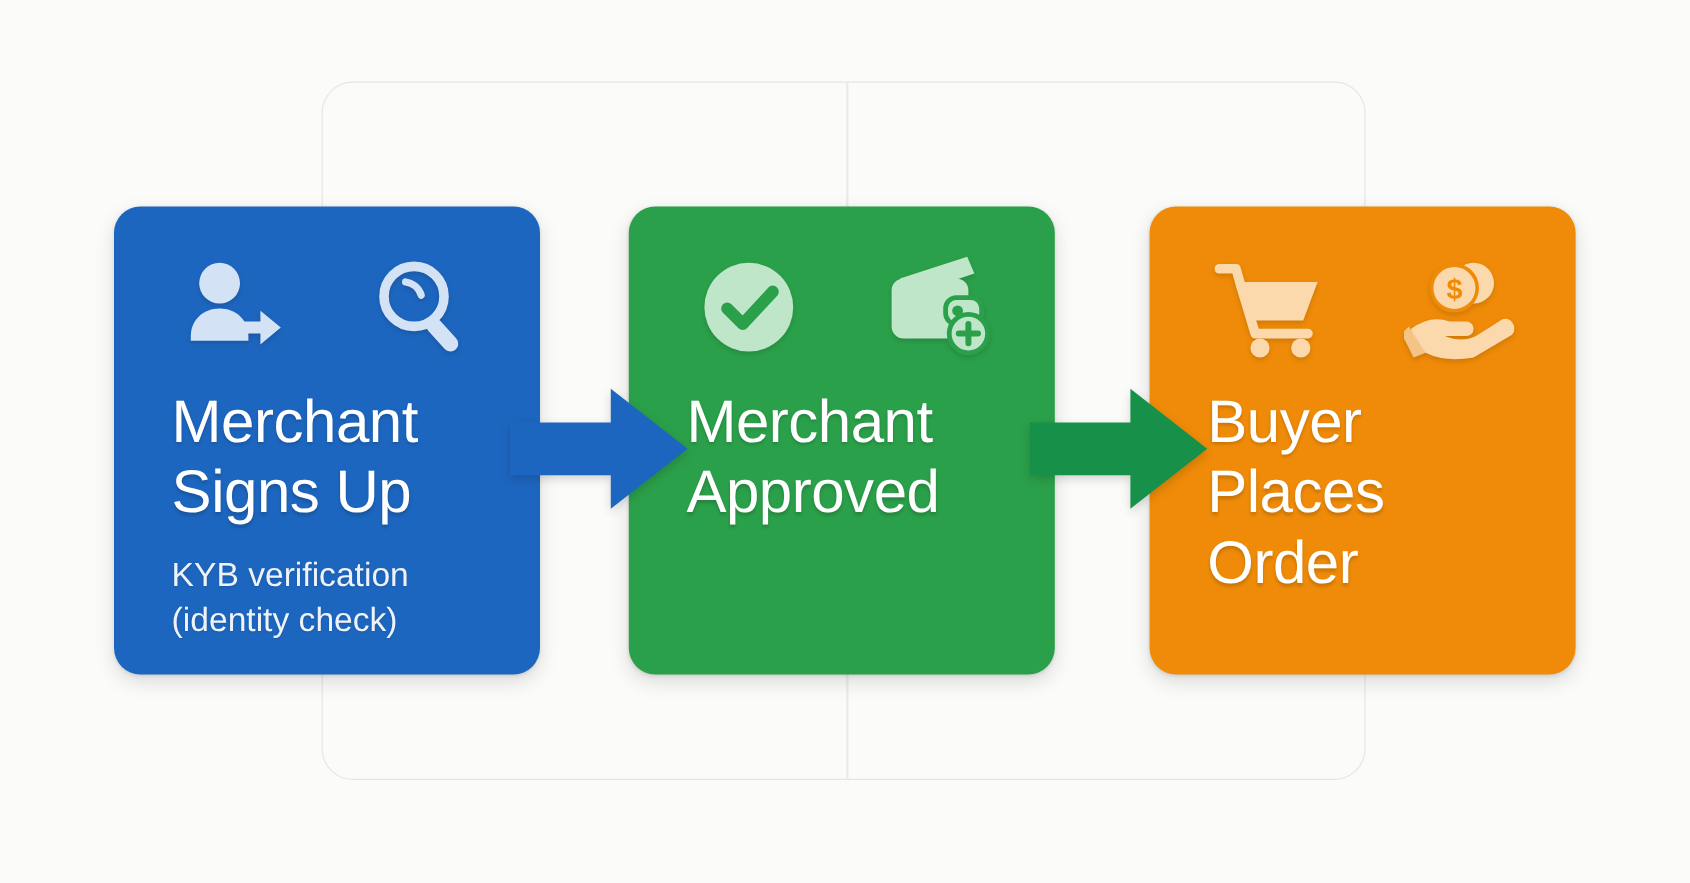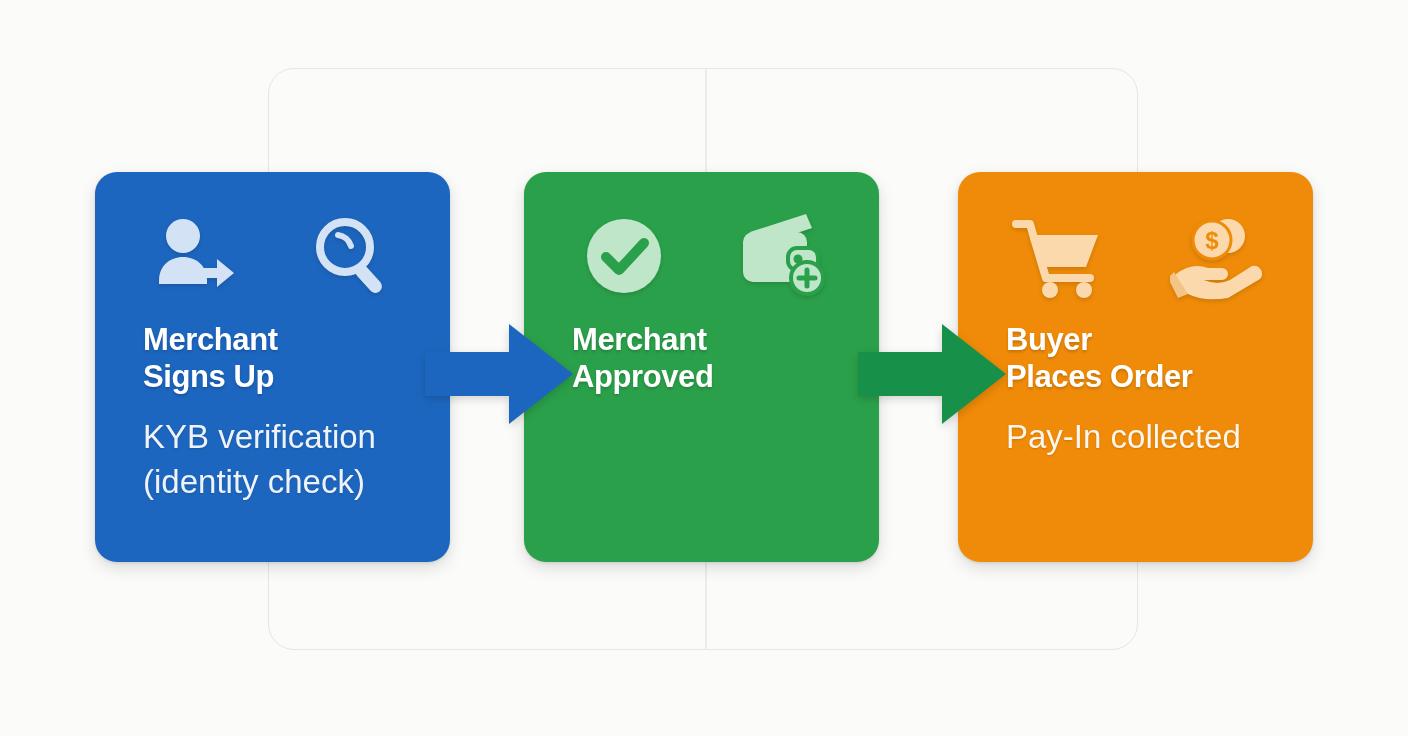--- a/index.html
+++ b/index.html
@@ -72,30 +72,30 @@
     width: 92px;
     height: 92px;
     display: flex;
     align-items: center;
     justify-content: center;
     filter: drop-shadow(0 2px 2px rgba(0,0,0,0.14));
   }
   .icon-slot svg { display: block; }
 
   .card-title {
-    font-size: 31px;
-    font-weight: bold;
+    font-size: 50px;
+    font-weight: normal;
     line-height: 1.18;
     letter-spacing: -0.4px;
     margin: 0 0 20px 0;
     text-shadow: 0 2px 3px rgba(0,0,0,0.18);
     white-space: pre-line;
   }
   .card-sub {
-    font-size: 33px;
+    font-size: 28px;
     font-weight: normal;
     line-height: 1.36;
     margin: 0;
     color: rgba(255,255,255,0.93);
     text-shadow: 0 1px 2px rgba(0,0,0,0.15);
     white-space: pre-line;
   }
 
   
   .arrow {
@@ -192,16 +192,15 @@
           <circle cx="58" cy="26" r="17" fill="#fbd9ac"></circle>
           <circle cx="42" cy="30" r="19" fill="#fbd9ac" stroke="#ef8b08" stroke-width="3"></circle>
           <text x="42" y="39" font-family="Liberation Sans, sans-serif" font-size="24" font-weight="bold" fill="#ef8b08" text-anchor="middle">$</text>
           <path d="M6 64 Q22 52 38 58 H52 a6 6 0 0 1 0 12 H34 q14 6 26 0 L82 56 a8 8 0 0 1 8 13 L58 88 Q34 92 18 84 L6 78 Z" fill="#fbd9ac"></path>
           <path d="M4 62 L18 84 L8 88 L-2 68 Z" fill="#f3c486"></path>
         </svg>
       </span>
     </div>
     <h2 class="card-title">Buyer
 Places Order</h2>
-    <p class="card-sub">Pay-In collected</p>
   </div>
 
 </div>
 
 </body></html>

